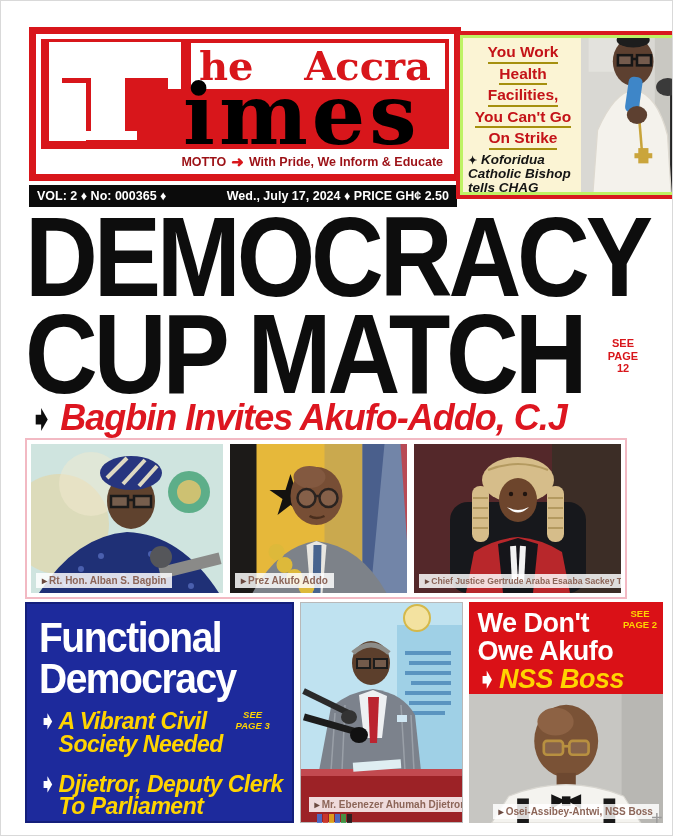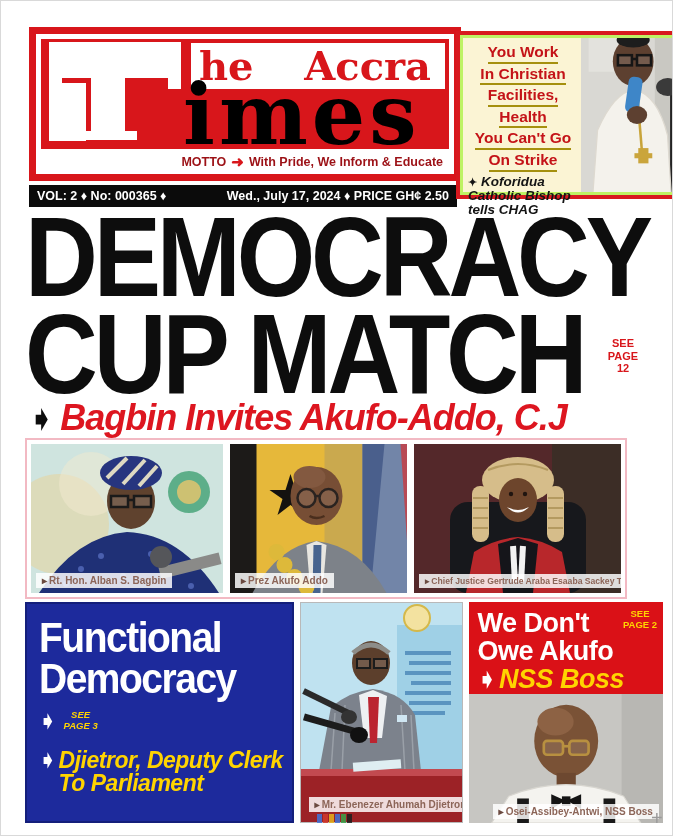--- a/index.html
+++ b/index.html
@@ -168,23 +168,22 @@
 
   <div class="info-bar">
     <span>VOL: 2  ♦ No: 000365  ♦</span>
     <span>Wed., July 17, 2024  ♦   PRICE GH¢ 2.50</span>
   </div>
 
   <aside class="side-story">
     <div class="ss-inner">
       <div class="ss-text">
         <div class="ss-line"><span>You Work</span></div>
-        <div class="ss-line"><span>In Christian</span></div>
+        <div class="ss-line"><span>Health</span></div>
         <div class="ss-line"><span>Facilities,</span></div>
-        <div class="ss-line"><span>Health</span></div>
         <div class="ss-line"><span>You Can't Go</span></div>
         <div class="ss-line"><span>On Strike</span></div>
         <div class="ss-byline">
           <span class="star">✦</span>
           <span>Koforidua Catholic Bishop tells CHAG</span>
         </div>
       </div>
       <div class="ss-photo">
         <svg viewBox="0 0 88 160" preserveAspectRatio="xMidYMid slice">
           <rect width="88" height="160" fill="#d9d8d3"></rect>
@@ -317,20 +316,21 @@
       </figcaption>
     </figure>
   </div>
 
   <div class="bottom-row">
 
     <section class="blue-box">
       <div class="blue-head">Functional Democracy</div>
       <div class="b-row">
         <span class="b-arrow">➧</span>
+        <span class="b-text">A Vibrant Civil Society Needed</span>
         <span class="see-page see-3">SEE PAGE 3</span>
       </div>
       <div class="b-row">
         <span class="b-arrow">➧</span>
         <span class="b-text wide">Djietror, Deputy Clerk To Parliament</span>
       </div>
     </section>
 
     <figure class="mid-figure">
       <svg viewBox="0 0 161 219" preserveAspectRatio="xMidYMid slice">

